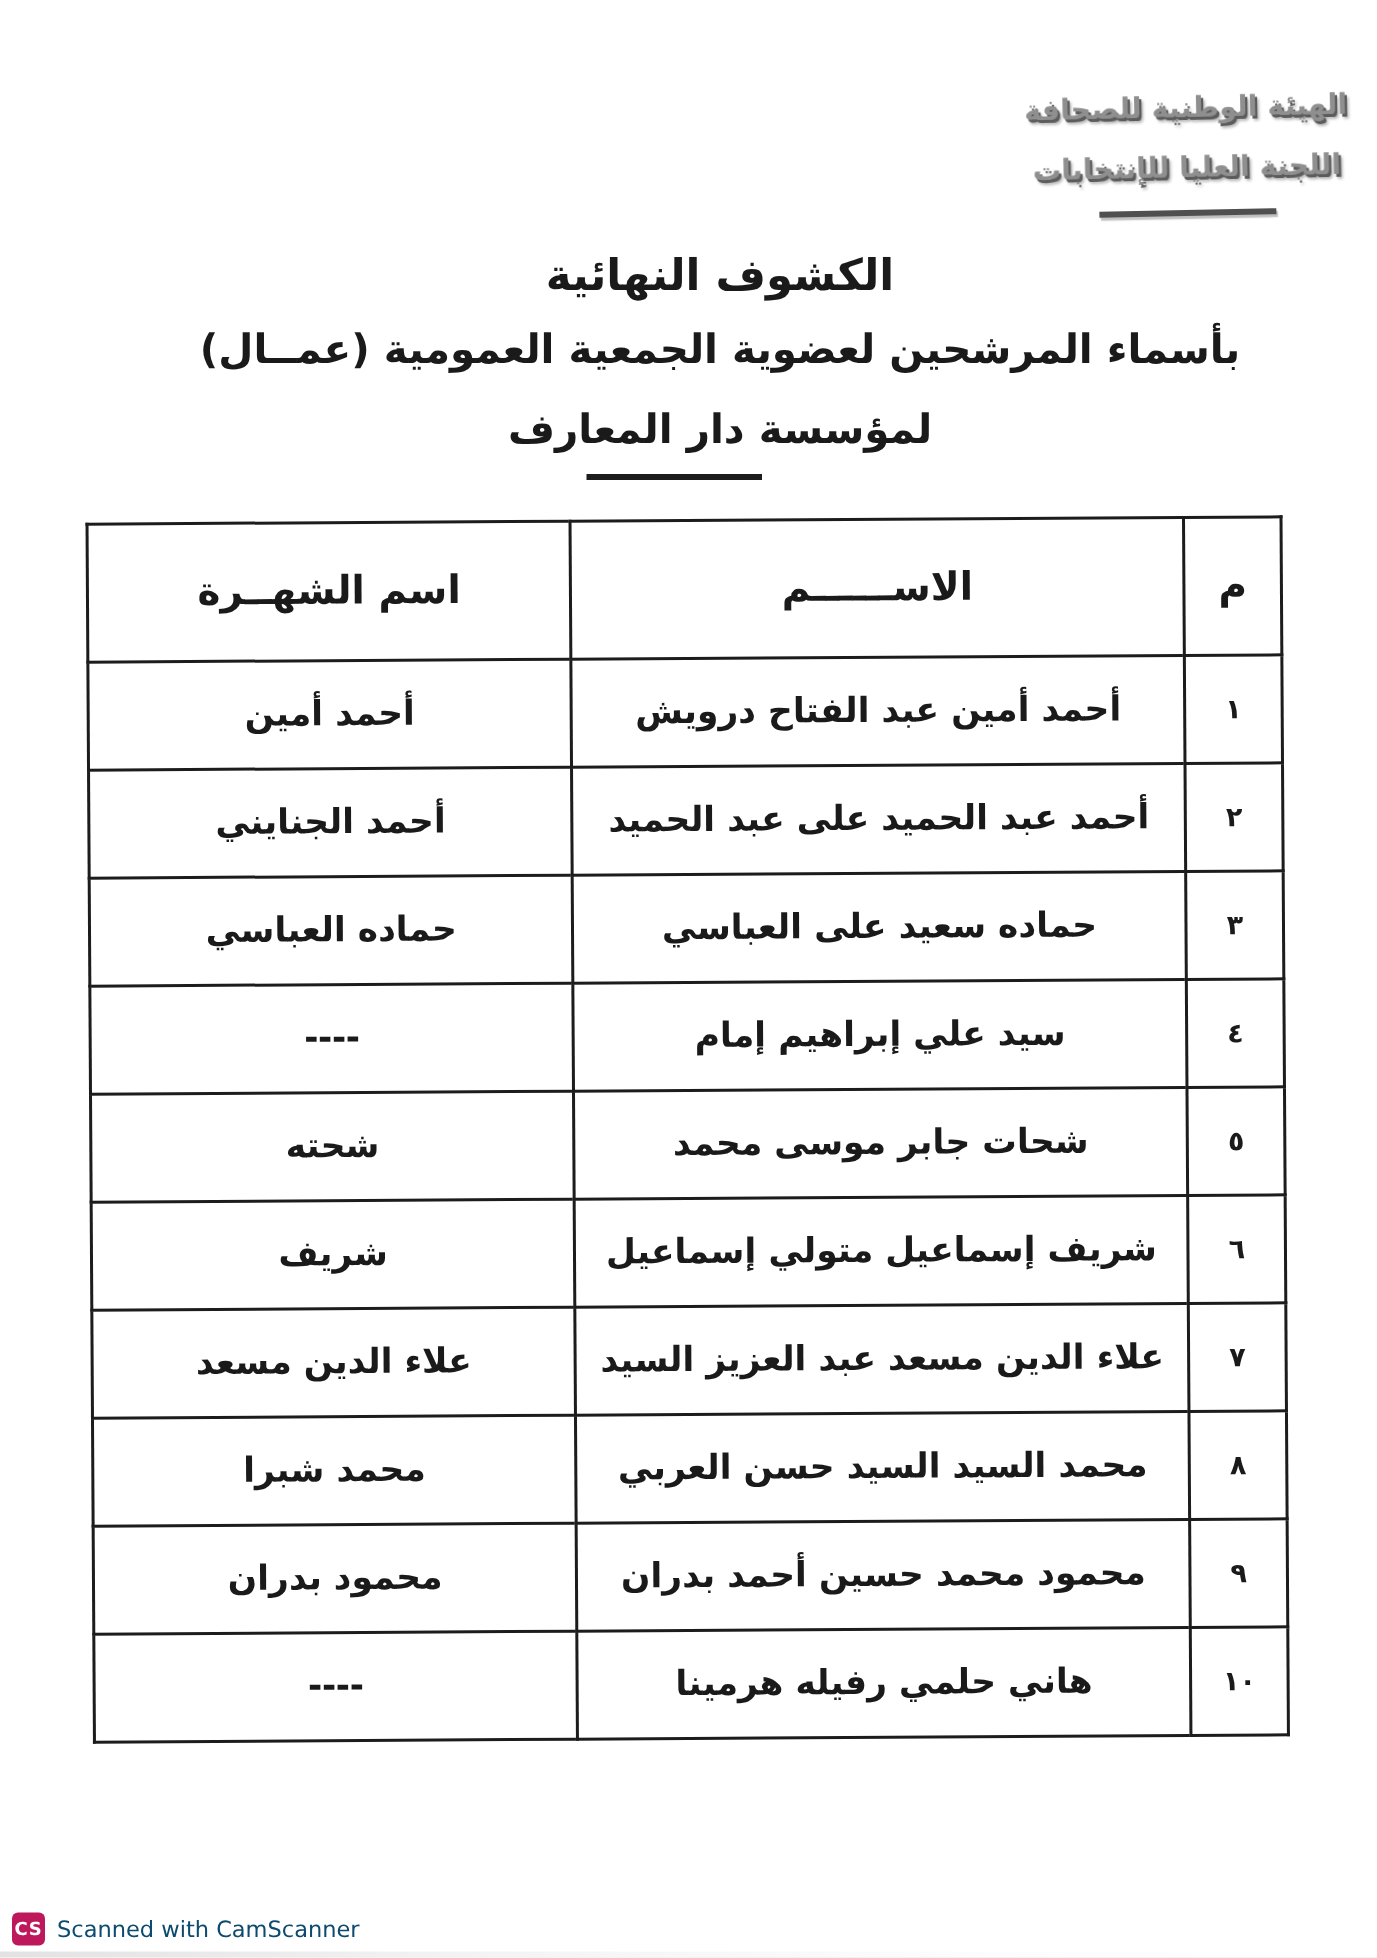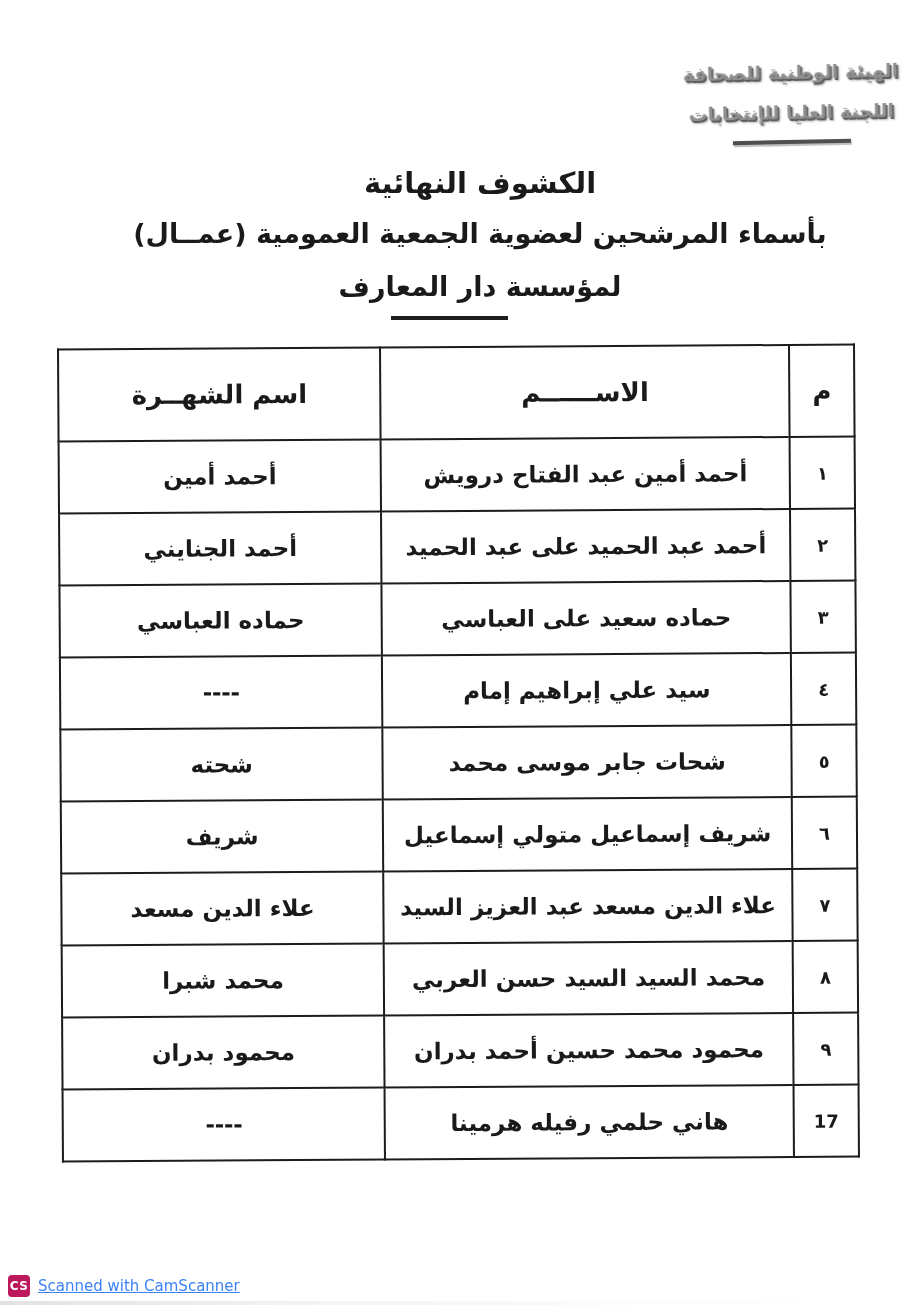--- a/index.html
+++ b/index.html
@@ -94,23 +94,22 @@
   .cs-badge {
     width:22px; height:22px;
     border-radius:4px;
     background:#be185d;
     color:#ffffff;
     font-size:12px; font-weight:bold;
     display:flex; align-items:center; justify-content:center;
     letter-spacing:.5px;
   }
   .watermark-label {
-    color:#3b82f6;
+    color:#0c4a6e;
     font-size:15px;
-    text-decoration:underline;
   }
 
   
   .scan-edge {
     position:absolute;
     left:0; bottom:0;
     width:100%; height:4px;
     background:linear-gradient(to right, #d6d6d6, #efefef 35%, #fbfbfb 70%, #ffffff);
     opacity:.7;
   }
@@ -181,21 +180,21 @@
         <td class="cell-index">٨</td>
         <td class="cell-name">محمد السيد السيد حسن العربي</td>
         <td class="cell-nick">محمد شبرا</td>
       </tr>
       <tr class="data-row">
         <td class="cell-index">٩</td>
         <td class="cell-name">محمود محمد حسين أحمد بدران</td>
         <td class="cell-nick">محمود بدران</td>
       </tr>
       <tr class="data-row">
-        <td class="cell-index">17</td>
+        <td class="cell-index">١٠</td>
         <td class="cell-name">هاني حلمي رفيله هرمينا</td>
         <td class="cell-nick">----</td>
       </tr>
     </tbody>
   </table>
 
   <div class="watermark">
     <div class="cs-badge">CS</div>
     <div class="watermark-label">Scanned with CamScanner</div>
   </div>

